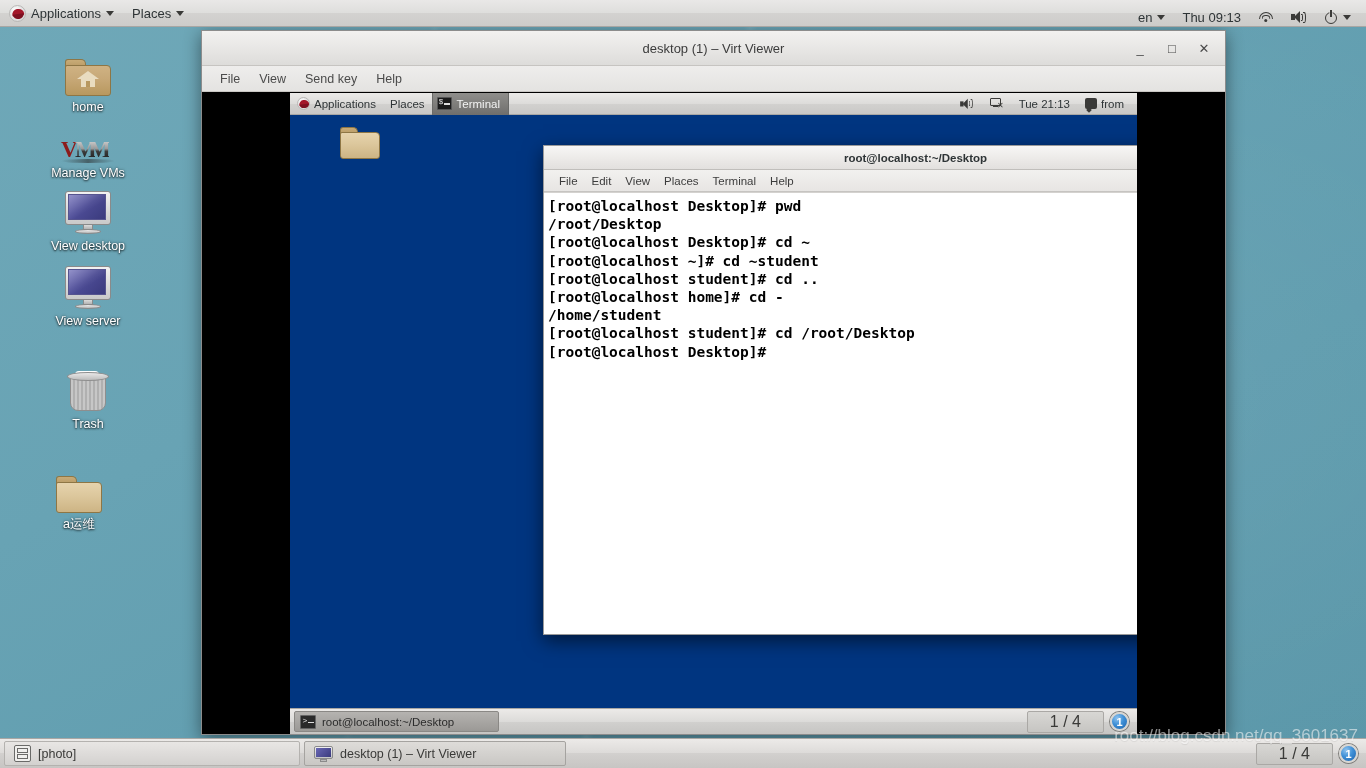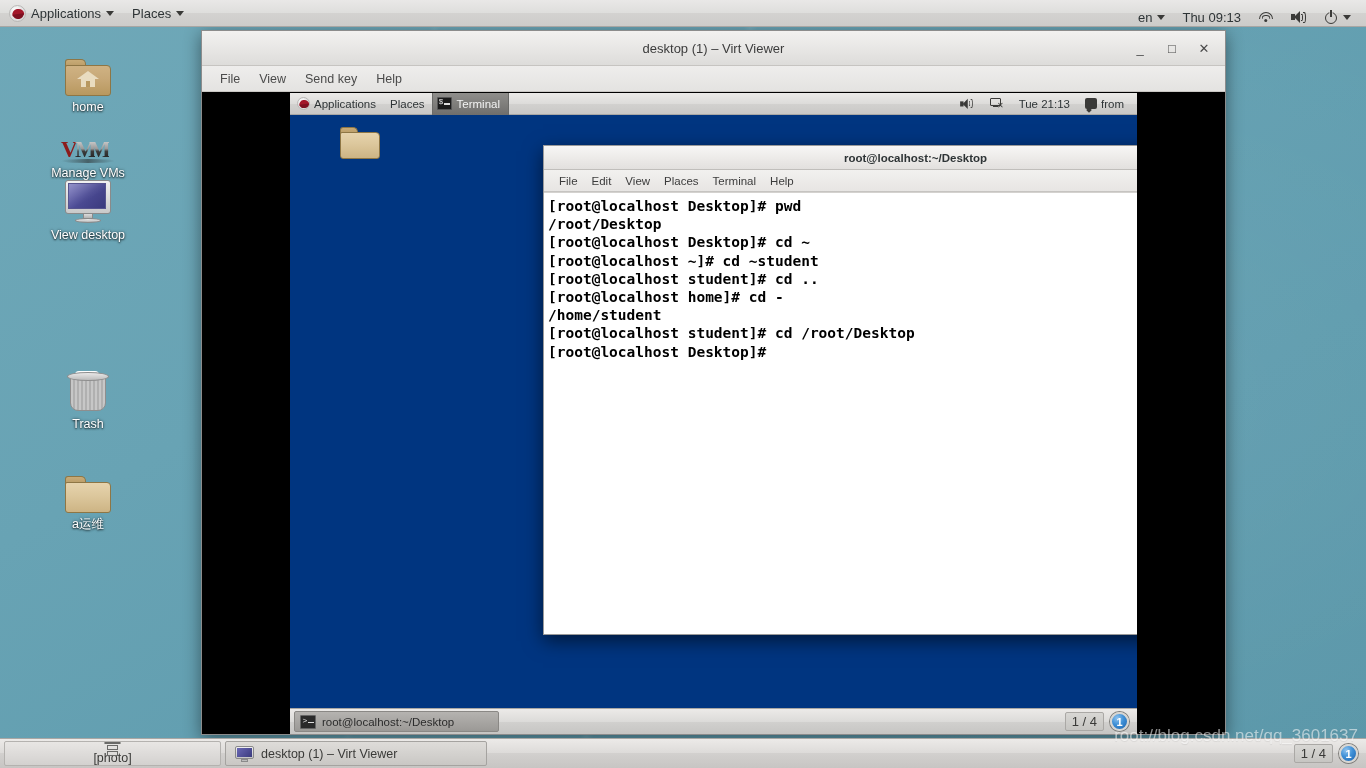--- a/index.html
+++ b/index.html
@@ -265,21 +265,21 @@
     color:#2b2b2b;
   }
   .term-mini2 {
     width:16px;height:14px;background:#2a2a2a;border:1px solid #666;position:relative;border-radius:1px;
   }
   .term-mini2::before{content:">";position:absolute;left:1.5px;top:0px;font-size:8px;color:#e8e8e8;font-family:"Liberation Mono",monospace;}
   .term-mini2::after{content:"";position:absolute;left:7px;top:6px;width:6px;height:1.5px;background:#ddd;}
   #guest-ws {
     margin-left:auto; display:flex; align-items:center; gap:6px; padding-right:8px;
   }
-  .ws-count{ font-size:13px; color:#3a3a38; padding:1px 6px;
+  .ws-count{ font-size:16px; color:#3a3a38; padding:1px 22px;
      background:linear-gradient(to bottom,#d8d7d4,#c6c5c2); border:1px solid #aaa8a5; border-radius:2px;}
   .ws-circle{
     width:19px;height:19px;border-radius:50%;
     background: radial-gradient(circle at 35% 28%, #8fc3ef 0%, #3e8fd6 45%, #1f63ac 100%);
     border:2px solid #d7d6d3; color:#fff; font-size:11px; font-weight:bold;
     display:flex;align-items:center;justify-content:center;
     box-shadow: 0 0 0 1px #7e7d7a;
   }
 
   
@@ -329,21 +329,21 @@
     display:flex; align-items:center; gap:7px;
     height:25px; margin-left:4px; padding:0 9px;
     background: linear-gradient(to bottom,#e8e6e4,#d3d1cf);
     border:1px solid #b4b2af; border-radius:2px;
     color:#3a3a38; overflow:hidden; white-space:nowrap;
   }
   .task-btn.active{
     background: linear-gradient(to bottom,#dedcd9,#c9c7c4);
     border-color:#a5a3a0;
   }
-  #tb-photo{ width:217px;flex-direction:column; }
+  #tb-photo{ width:296px; }
   #tb-shot { width:262px; }
   #tb-virt { width:262px; }
   .archive-ico{ width:17px;height:17px; border:1.5px solid #6a6a68; border-radius:2px; position:relative; background:#f0efed;}
   .archive-ico::before{content:"";position:absolute;left:2px;top:2px;width:9px;height:3px;border:1px solid #6a6a68;}
   .archive-ico::after{content:"";position:absolute;left:2px;top:8px;width:9px;height:3px;border:1px solid #6a6a68;}
   .shot-ico{ width:18px;height:17px; position:relative;}
   .shot-ico .p1{position:absolute;left:0;top:0;width:12px;height:11px;background:#c9d6e4;border:1px solid #7d8c9c; transform:rotate(-8deg);}
   .shot-ico .p2{position:absolute;left:4px;top:3px;width:12px;height:11px;background:#e8eef5;border:1px solid #7d8c9c;}
   .shot-ico .lens{position:absolute;left:5px;top:4px;width:8px;height:8px;border:1.6px solid #4a4a48;border-radius:50%;background:#dfe9f2;}
   .shot-ico .hand{position:absolute;left:11px;top:10px;width:2px;height:6px;background:#4a4a48;transform:rotate(-35deg);}
@@ -385,45 +385,56 @@
       <div class="vmlogo">
           <span class="v">V</span>
           <span class="m">M</span>
           <span class="m" style="left:28px;">M</span>
           <div class="shadow"></div>
         </div>
     </div>
     <div class="lbl">Manage VMs</div>
   </div>
 
-  <div class="desk-icon" style="left:33px; top:174px;">
+  <div class="desk-icon" style="left:33px; top:185px;">
     <div class="glyph">
       <div class="monitor">
           <div class="bezel"></div>
           <div class="screen"></div>
           <div class="neck"></div>
           <div class="base"></div>
         </div>
     </div>
     <div class="lbl">View desktop</div>
   </div>
 
+  <div class="desk-icon" style="left:33px; top:260px;">
+    <div class="glyph">
+      <div class="monitor">
+          <div class="bezel"></div>
+          <div class="screen"></div>
+          <div class="neck"></div>
+          <div class="base"></div>
+        </div>
+    </div>
+    <div class="lbl">View server</div>
+  </div>
 
   <div class="desk-icon" style="left:33px; top:363px;">
     <div class="glyph">
       <div class="trash">
           <div class="can"></div>
           <div class="paper"></div>
           <div class="lid"></div>
         </div>
     </div>
     <div class="lbl">Trash</div>
   </div>
 
-  <div class="desk-icon" style="left:33px; top:463px;">
+  <div class="desk-icon" style="left:24px; top:463px;">
     <div class="glyph">
       <div class="folder">
           <div class="tab"></div>
           <div class="body"></div>
         </div>
     </div>
     <div class="lbl">a运维</div>
   </div>
 </div>
 

